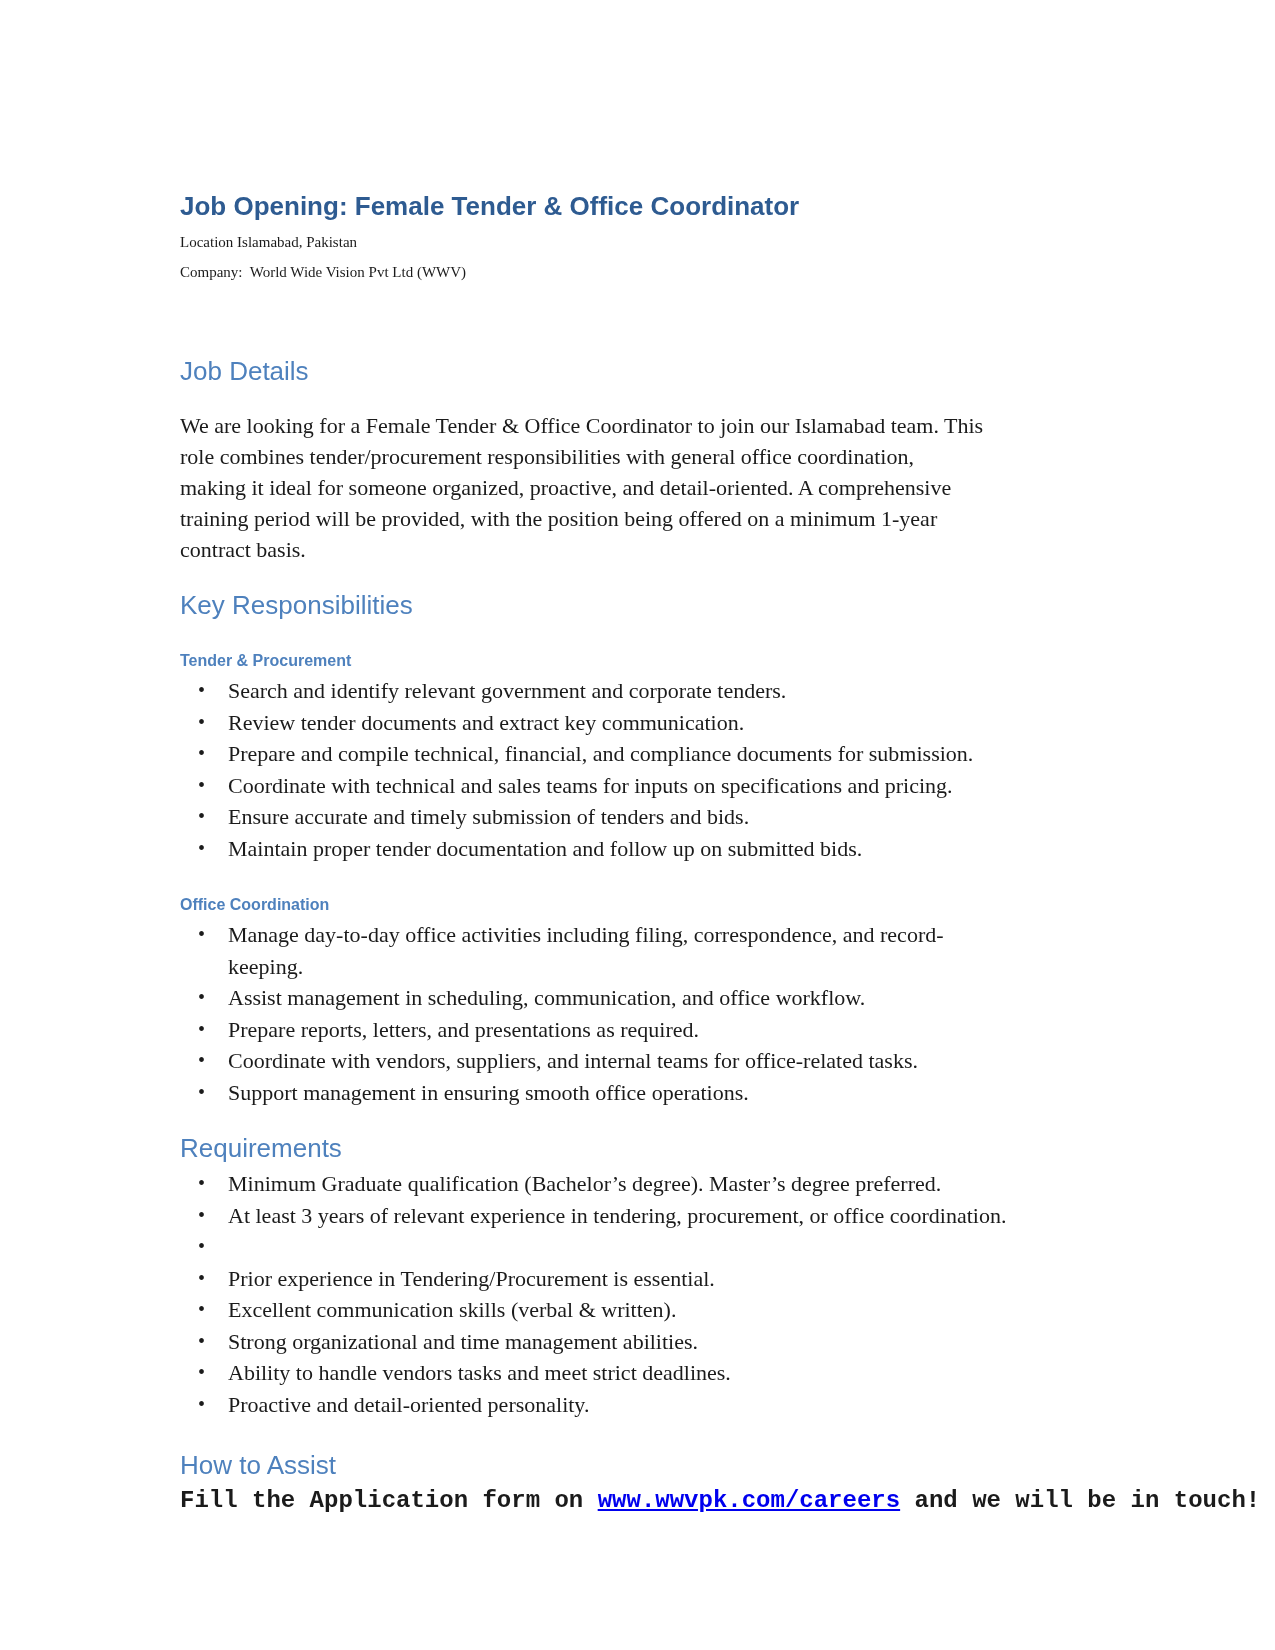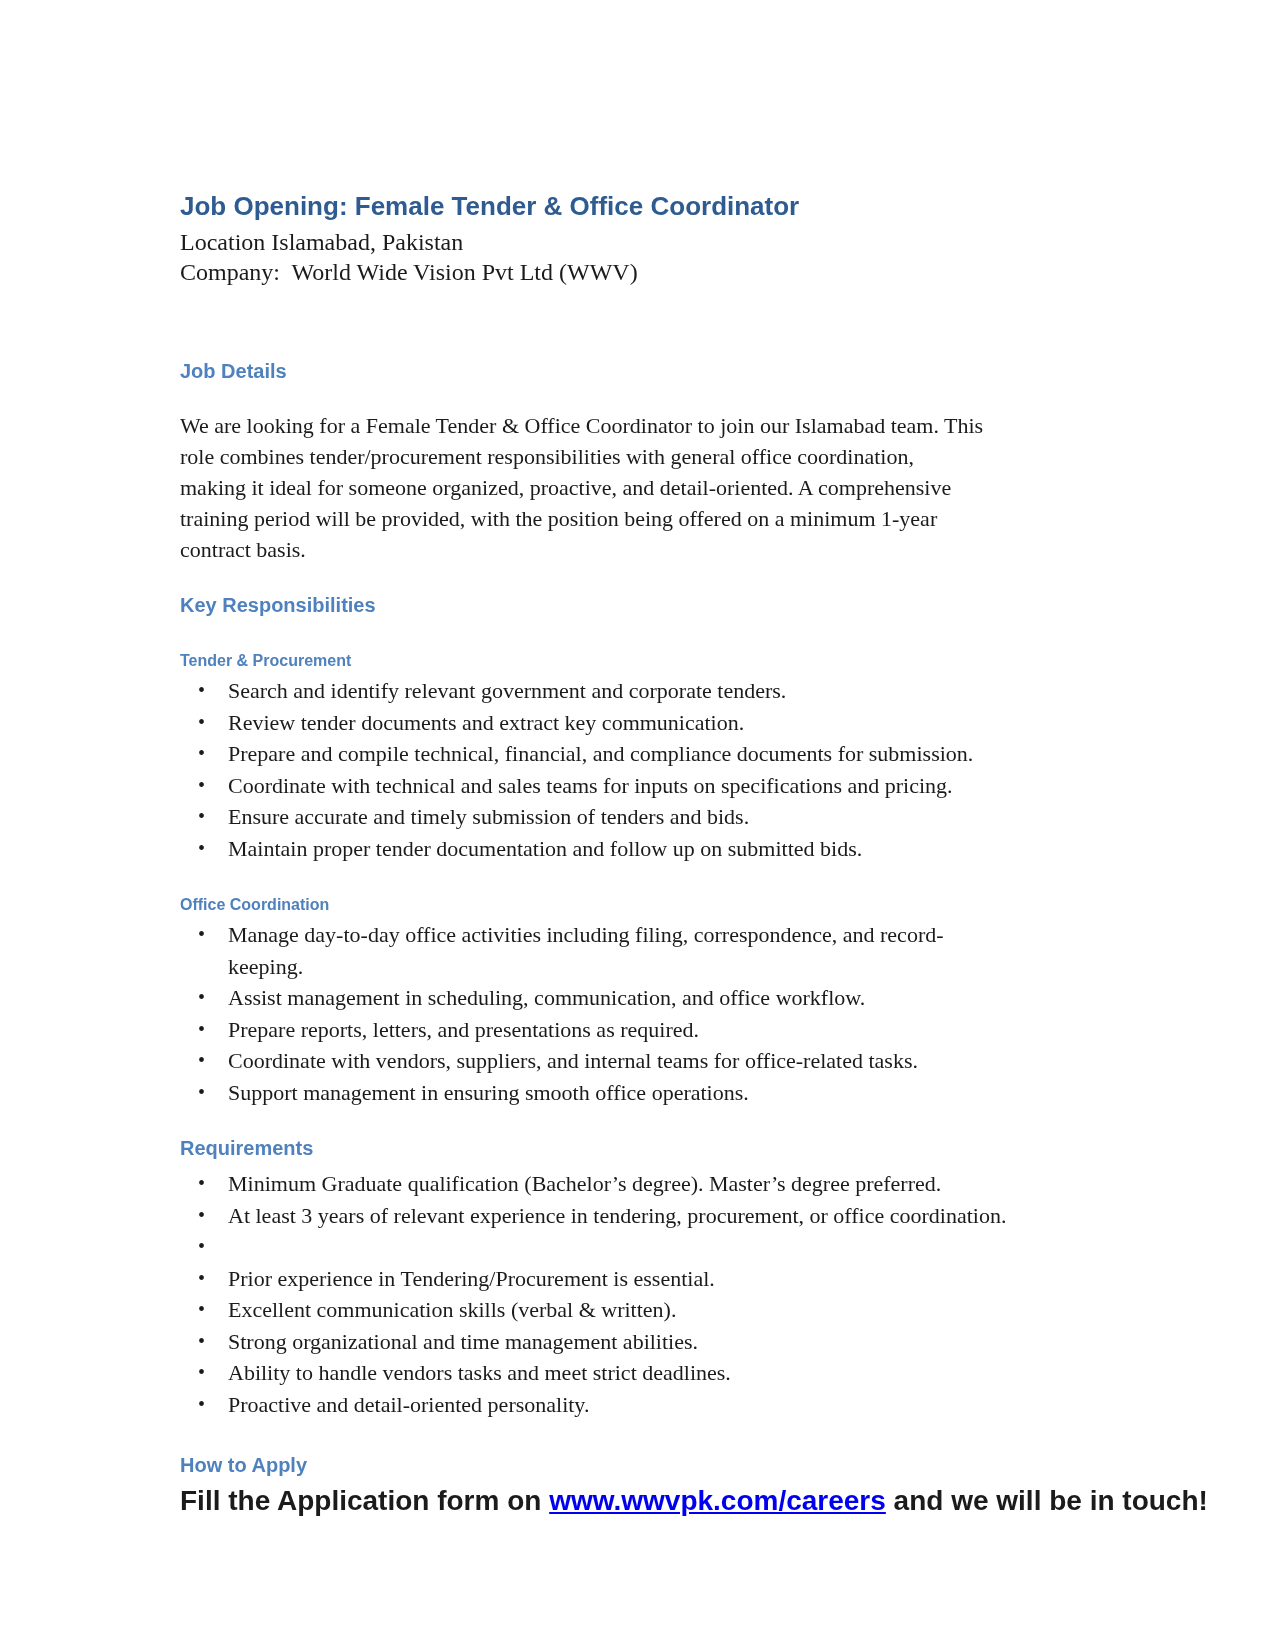--- a/index.html
+++ b/index.html
@@ -26,30 +26,30 @@
   .doc-title {
     font-family: "Liberation Sans", sans-serif;
     font-weight: bold;
     font-size: 26px;
     line-height: 32px;
     color: var(--title);
     white-space: pre;
   }
   .meta-line {
     font-family: "Liberation Serif", "DejaVu Serif", serif;
-    font-size: 24px;
+    font-size: 15px;
     line-height: 30px;
     color: var(--body_text);
     white-space: pre;
   }
   .meta-block { margin-top: 5px; }
   .h2 {
     font-family: "Liberation Sans", sans-serif;
-    font-weight: bold;
-    font-size: 20px;
+    font-weight: normal;
+    font-size: 26px;
     line-height: 30px;
     color: var(--heading);
     margin: 25px 0 5px 0;
     white-space: pre;
   }
   .h2-first { margin-top: 69px; }
   .h2-apply { margin-top: 30px; }
   .h3 {
     font-family: "Liberation Sans", sans-serif;
     font-weight: bold;
@@ -82,23 +82,23 @@
   }
   ul.bullets .marker {
     display: inline-block;
     margin-left: 18px;
     width: 30px;
     flex: 0 0 30px;
     font-size: 20px;
   }
   ul.bullets .li-text { white-space: pre; }
   .apply-line {
-    font-family: Liberation Sans, sans-serif;
-    font-weight: bold;
-    font-size: 28px;
+    font-family: Liberation Mono, monospace;
+    font-weight: bold;
+    font-size: 24px;
     line-height: 31px;
     color: var(--body_text);
     margin-top: 2px;
     white-space: pre;
   }
   .apply-line a {
     color: var(--link);
     font-weight: bold;
     text-decoration: underline;
     cursor: pointer;
@@ -207,17 +207,17 @@
       <li>
           <span class="marker">•</span>
           <span class="li-text">Ability to handle vendors tasks and meet strict deadlines.</span>
         </li>
       <li>
           <span class="marker">•</span>
           <span class="li-text">Proactive and detail-oriented personality.</span>
         </li>
     </ul>
 
-    <h2 class="h2 h2-apply">How to Apply</h2>
+    <h2 class="h2 h2-apply">How to Assist</h2>
     <p class="apply-line"><span>Fill the Application form on </span><a href="#">www.wwvpk.com/careers</a><span> and we will be in touch!</span></p>
 
   </div>
 </div>
 
 </body></html>

